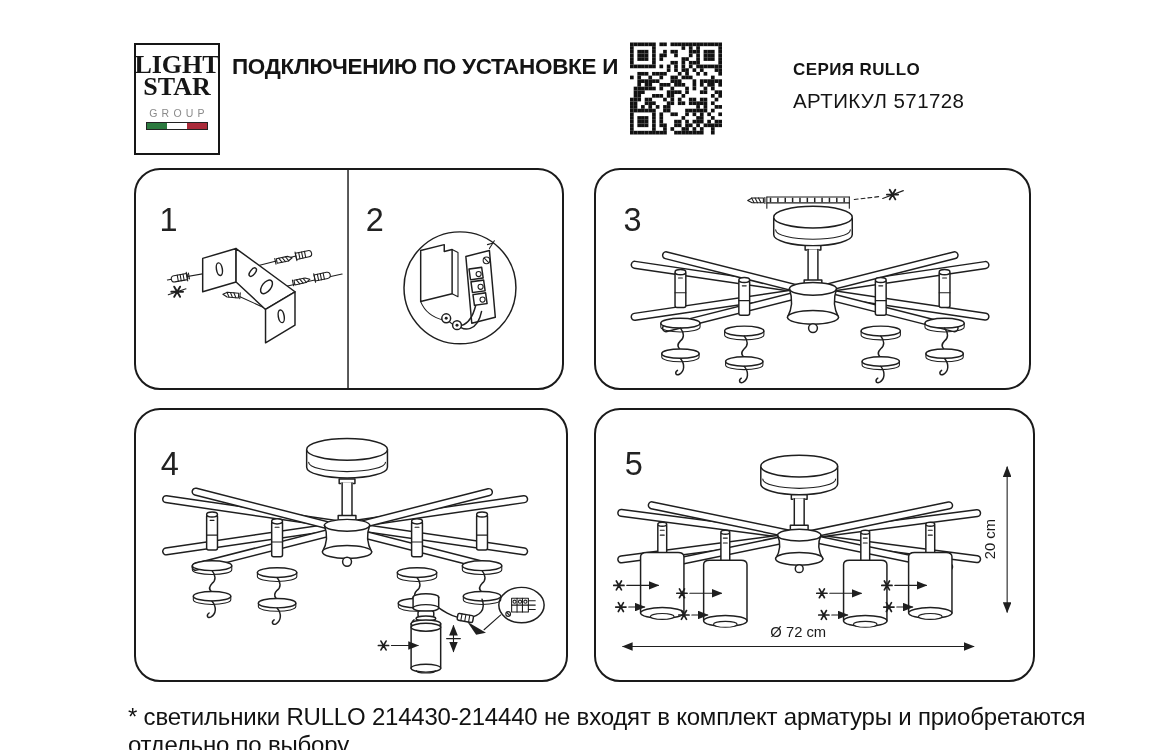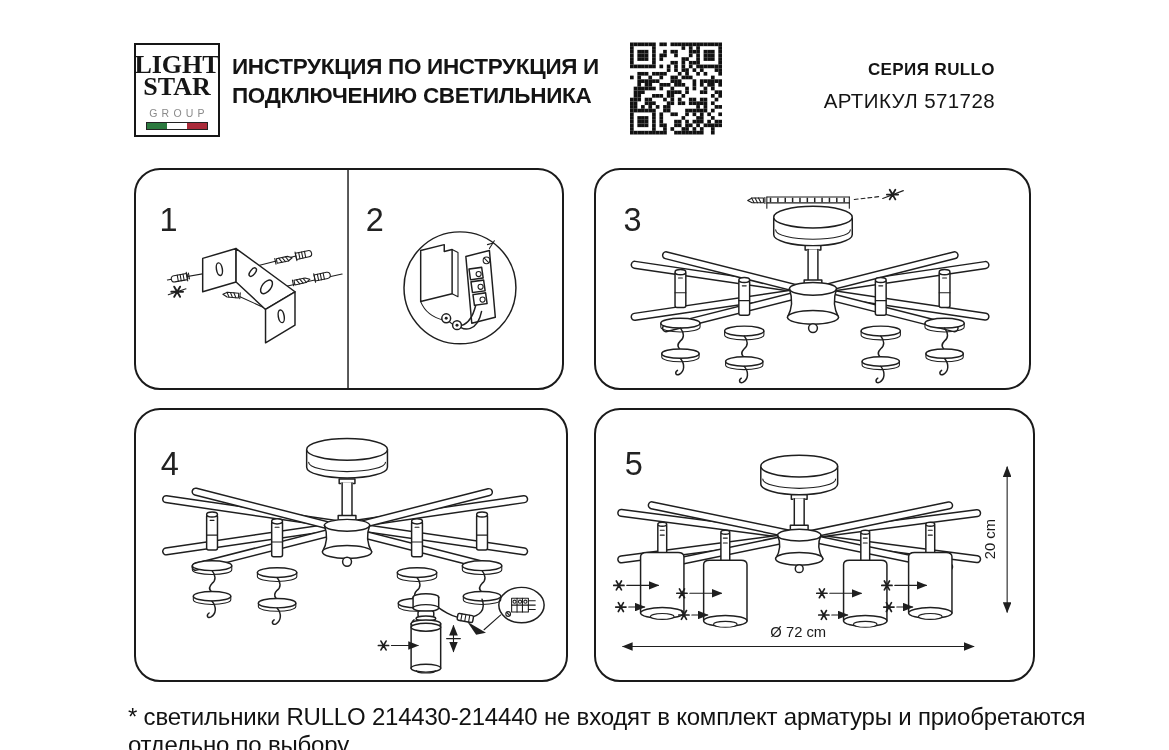--- a/index.html
+++ b/index.html
@@ -2,32 +2,32 @@
 <html style="--ink: #1f1f1f; --flag-green: #2c7a3f; --flag-red: #aa2b3a; --group-gray: #8a8a8a; --border: #1a1a1a;"><head>
 <meta charset="utf-8">
 <style>
   :root{
     --ink:#1f1f1f; --flag-green:#2c7a3f; --flag-red:#aa2b3a; --group-gray:#8a8a8a; --border:#1a1a1a;
   }
   html,body{margin:0;padding:0;background:#fff;}
   .page{position:relative;width:1169px;height:750px;background:#fff;overflow:hidden;
         font-family:"Liberation Sans",sans-serif;color:var(--ink);}
   
-  .logo{position:absolute;left:134px;top:43px;width:86px;height:94px;border:2px solid #161616;
+  .logo{position:absolute;left:134px;top:43px;width:86px;height:112px;border:2px solid #161616;
         box-sizing:border-box;display:flex;flex-direction:column;align-items:center;justify-content:flex-start;padding-top:9px;}
   .logo-word{font-family:"Liberation Serif",serif;font-weight:700;font-size:26px;line-height:0.86;
         color:#161616;letter-spacing:0;}
   .logo-group{font-size:10.5px;letter-spacing:4.2px;color:var(--group-gray);margin-top:8px;padding-left:4px;}
   .flag{width:62px;height:8px;border:1px solid #222;box-sizing:border-box;display:flex;margin-top:3px;}
   .flag span{flex:1;height:100%;}
   .fg{background:var(--flag-green);} .fw{background:#fff;} .fr{background:var(--flag-red);}
   .title{position:absolute;left:232px;top:52px;font-weight:700;font-size:22.5px;line-height:29px;
         color:#141414;letter-spacing:-0.3px;}
   .qr{position:absolute;left:630px;top:42px;width:92px;height:93px;}
-  .series-block{position:absolute;left:793px;top:60px;width:202px;text-align:right;color:#141414;}
+  .series-block{position:absolute;left:793px;top:60px;width:202px;text-align:left;color:#141414;}
   .series{font-weight:700;font-size:17px;letter-spacing:0.4px;}
   .article{font-weight:400;font-size:20.5px;letter-spacing:0.4px;margin-top:9px;}
   
   .panel{position:absolute;border:2.2px solid var(--border);border-radius:26px;background:#fff;box-sizing:border-box;}
   .pA{left:134px;top:168px;width:430px;height:222px;}
   .pB{left:594px;top:168px;width:437px;height:222px;}
   .pC{left:134px;top:408px;width:434px;height:274px;}
   .pD{left:594px;top:408px;width:441px;height:274px;}
   .panel svg{position:absolute;left:0;top:0;width:100%;height:100%;}
   
@@ -101,22 +101,21 @@
     <div class="logo-word">STAR</div>
     <div class="logo-group">GROUP</div>
     <div class="flag">
       <span class="fg"></span>
         <span class="fw"></span>
         <span class="fr"></span>
     </div>
   </div>
 
   <div class="title">
-    <div>ИНСТРУКЦИЯ ПО ИНСТРУКЦИЯ И</div>
-    <div>ПОДКЛЮЧЕНИЮ СВЕТИЛЬНИКА</div>
+    <div>ПОДКЛЮЧЕНИЮ ПО УСТАНОВКЕ И</div>
   </div>
 
   <div class="qr" id="qr"><svg viewBox="0 0 92 92" width="92" height="93" fill="#111">
         <rect x="0.00" y="0.00" width="3.68" height="3.68"></rect>
         <rect x="3.68" y="0.00" width="3.68" height="3.68"></rect>
         <rect x="7.36" y="0.00" width="3.68" height="3.68"></rect>
         <rect x="11.04" y="0.00" width="3.68" height="3.68"></rect>
         <rect x="14.72" y="0.00" width="3.68" height="3.68"></rect>
         <rect x="18.40" y="0.00" width="3.68" height="3.68"></rect>
         <rect x="22.08" y="0.00" width="3.68" height="3.68"></rect>

